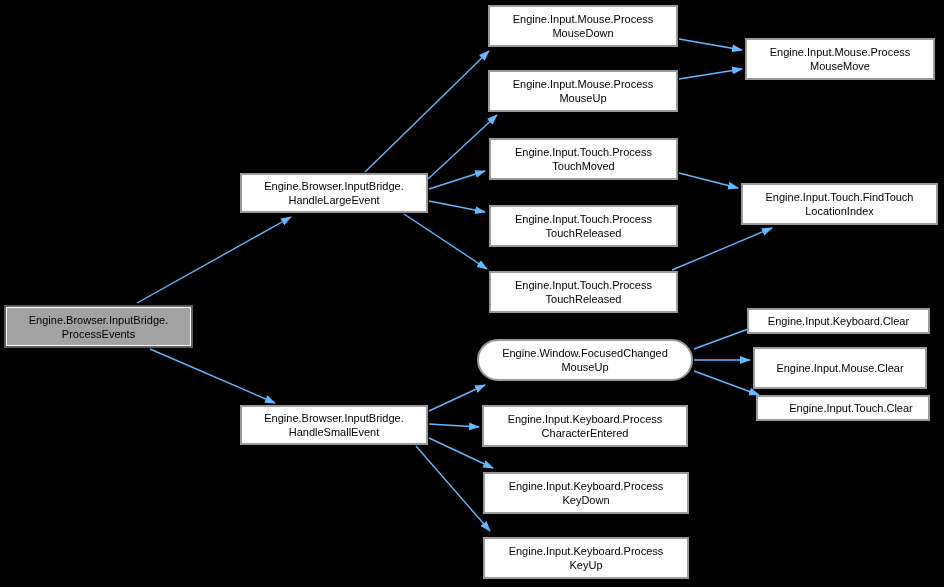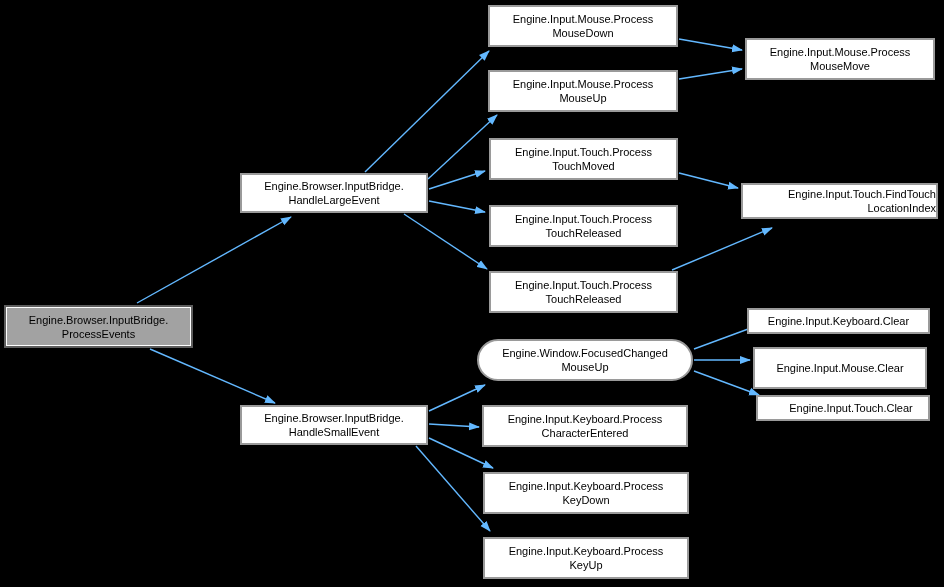--- a/index.html
+++ b/index.html
@@ -92,21 +92,21 @@
         <span>TouchMoved</span>
       </div>
       <div class="node" style="left: 489px; top: 205px; width: 189px; height: 42px;">
         <span>Engine.Input.Touch.Process</span>
         <span>TouchReleased</span>
       </div>
       <div class="node" style="left: 489px; top: 271px; width: 189px; height: 42px;">
         <span>Engine.Input.Touch.Process</span>
         <span>TouchReleased</span>
       </div>
-      <div class="node" style="left: 741px; top: 183px; width: 197px; height: 36px; align-items: flex-end;">
+      <div class="node" style="left: 741px; top: 183px; width: 197px; height: 42px;">
         <span>Engine.Input.Touch.FindTouch</span>
         <span>LocationIndex</span>
       </div>
       <div class="node" style="left: 477px; top: 339px; width: 216px; height: 42px; border-radius: 21px;">
         <span>Engine.Window.FocusedChanged</span>
         <span>MouseUp</span>
       </div>
       <div class="node" style="left: 482px; top: 405px; width: 206px; height: 42px;">
         <span>Engine.Input.Keyboard.Process</span>
         <span>CharacterEntered</span>

